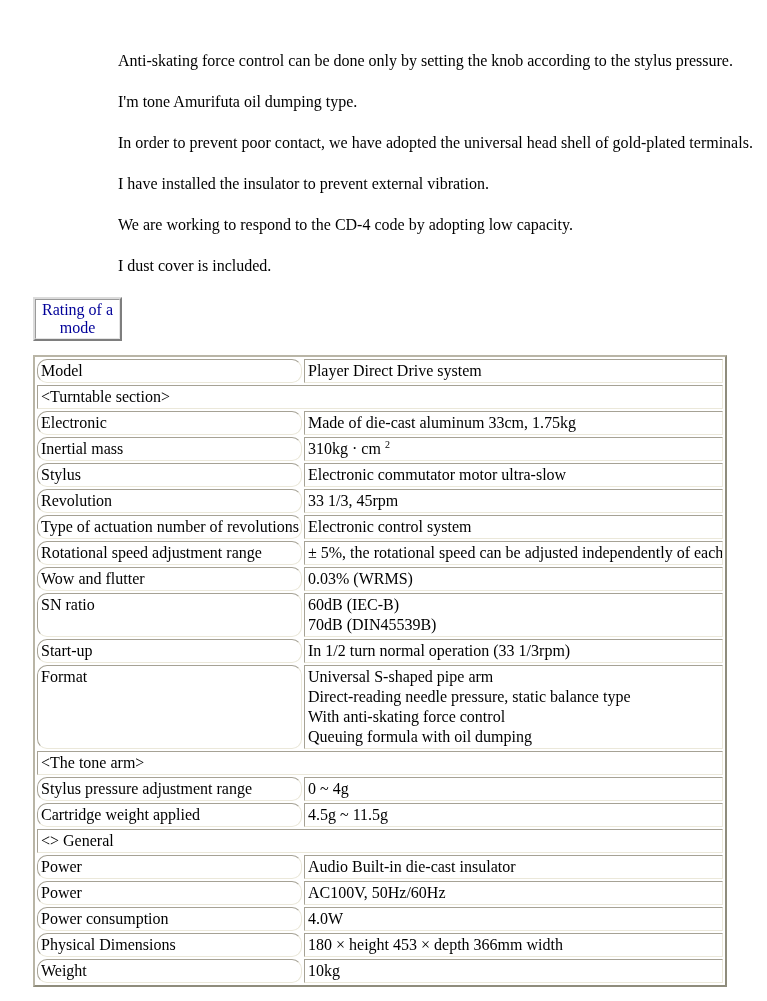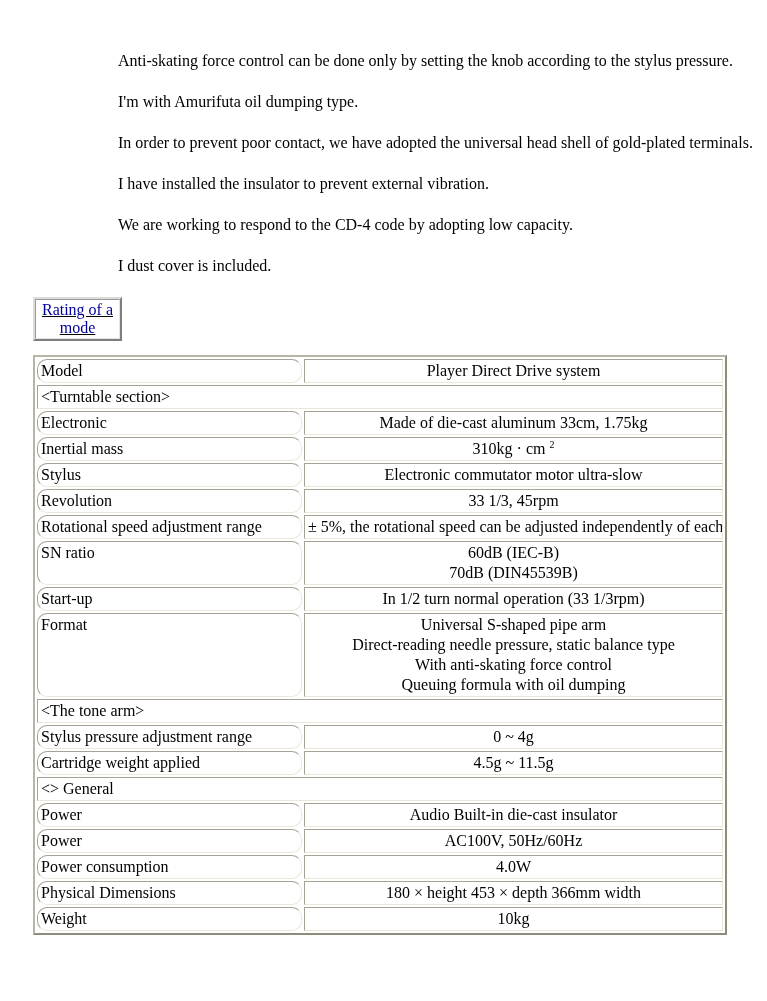--- a/index.html
+++ b/index.html
@@ -21,21 +21,20 @@
     white-space: nowrap;
   }
 
   
   .rating-box {
     display: table;
     margin: 9px 0 14px 33px;
     background: #ffffff;
     border: 2px solid;
     border-color: #dbdbdb #7e7e7e #7e7e7e #dbdbdb;
-    text-decoration: underline;
   }
   .rating-box-inner {
     border: 1px solid;
     border-color: #9a9a9a #e4e4e4 #e4e4e4 #9a9a9a;
     width: 85px;
     box-sizing: border-box;
     padding: 1px;
     text-align: center;
     color: #000099;
     line-height: 18px;
@@ -58,30 +57,30 @@
     border-color: #a6a295 #ebe8da #ebe8da #a6a295;
     padding: 1px 3px;
     line-height: 20px;
     font-size: 16px;
     white-space: nowrap;
     overflow: hidden;
     box-sizing: border-box;
     background: #ffffff;
   }
   table.spec td.label-cell { vertical-align: top; border-radius: 10px; }
-  table.spec td.value-cell { vertical-align: middle; text-align: center; }
+  table.spec td.value-cell { vertical-align: middle; }
   table.spec td.section-cell { vertical-align: middle; }
   sup { font-size: 10px; line-height: 0; }
 </style>
 </head>
 <body>
 
 <div class="intro">
   <p>Anti-skating force control can be done only by setting the knob according to the stylus pressure.</p>
-  <p>I'm with Amurifuta oil dumping type.</p>
+  <p>I'm tone Amurifuta oil dumping type.</p>
   <p>In order to prevent poor contact, we have adopted the universal head shell of gold-plated terminals.</p>
   <p>I have installed the insulator to prevent external vibration.</p>
   <p>We are working to respond to the CD-4 code by adopting low capacity.</p>
   <p>I dust cover is included.</p>
 </div>
 
 <div class="rating-box">
   <div class="rating-box-inner">
     <div>Rating of a</div>
     <div>mode</div>
@@ -111,22 +110,30 @@
       </tr>
       <tr>
         <td class="label-cell">Stylus</td>
         <td class="value-cell">Electronic commutator motor ultra-slow</td>
       </tr>
       <tr>
         <td class="label-cell">Revolution</td>
         <td class="value-cell">33 1/3, 45rpm</td>
       </tr>
       <tr>
+        <td class="label-cell">Type of actuation number of revolutions</td>
+        <td class="value-cell">Electronic control system</td>
+      </tr>
+      <tr>
         <td class="label-cell">Rotational speed adjustment range</td>
         <td class="value-cell">± 5%, the rotational speed can be adjusted independently of each</td>
+      </tr>
+      <tr>
+        <td class="label-cell">Wow and flutter</td>
+        <td class="value-cell">0.03% (WRMS)</td>
       </tr>
       <tr>
         <td class="label-cell">SN ratio</td>
         <td class="value-cell">60dB (IEC-B)<br>70dB (DIN45539B)</td>
       </tr>
       <tr>
         <td class="label-cell">Start-up</td>
         <td class="value-cell">In 1/2 turn normal operation (33 1/3rpm)</td>
       </tr>
       <tr>

